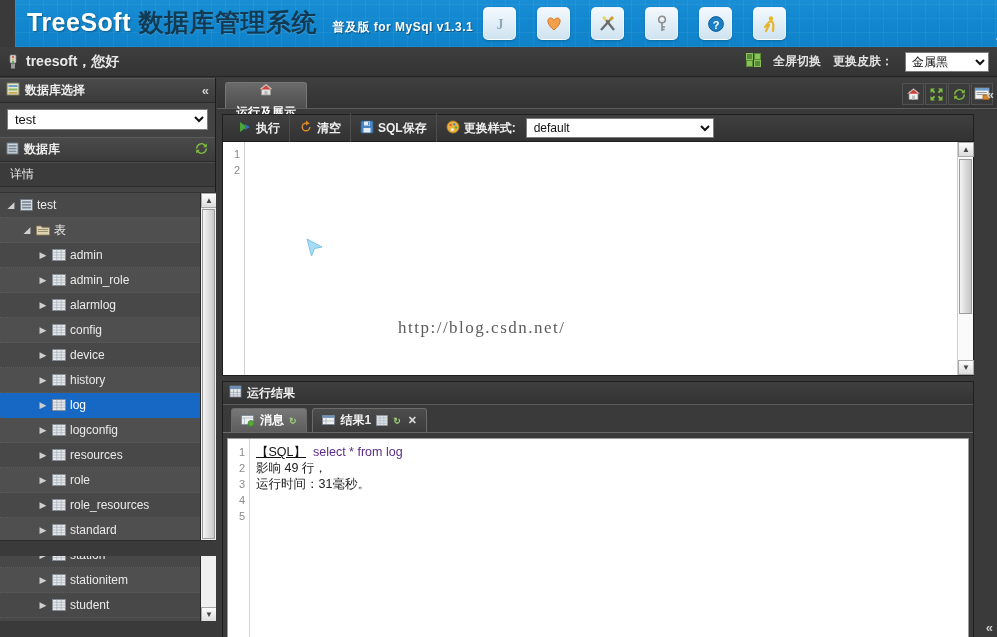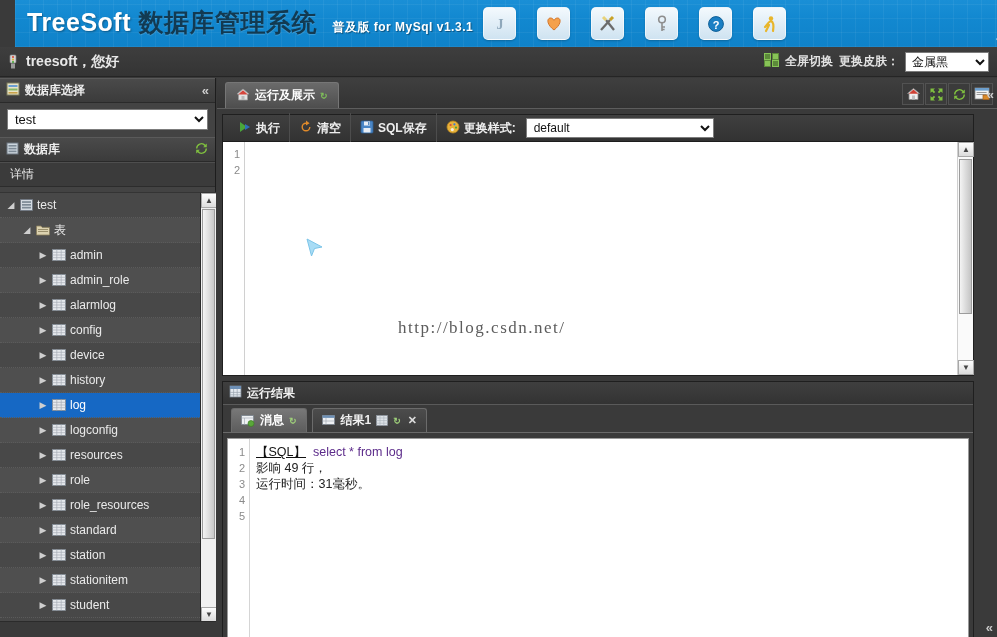--- a/index.html
+++ b/index.html
@@ -56,33 +56,33 @@
   
   .userbar {
     position: absolute; left: 0; top: 47px; width: 997px; height: 30px;
     background: linear-gradient(180deg,#3e3e3e,#343434);
     border-bottom: 1px solid #252525;
     display: flex; align-items: center;
   }
   .userbar .uicon { margin-left: 6px; margin-right: 6px; display:flex; }
   .userbar .uname { font-size: 14px; color: #e8e8e8; font-weight: bold; }
   .userbar-right {
-    margin-left: auto; display: flex; align-items: center; gap: 6px;
+    margin-left: auto; display: flex; align-items: center; gap: 12px;
     padding-right: 8px; font-size: 12px; color: #e2e2e2; font-weight: bold;
   }
   .skin-select {
     width: 84px; height: 20px; background:#fff; color:#111;
     border:1px solid #7c7c7c; font-size:12px; padding:0 2px;
     font-family:"Liberation Sans", sans-serif;
   }
   .skin-wrap { position:relative; display:flex; }
 
   
   .left {
-    position: absolute; left: 0; top: 78px; width: 216px; height: 559px;
+    position: absolute; left: 0; top: 78px; width: 216px; height: 478px;
     background: #434343; border-right: 1px solid #1d1d1d;
   }
   .panel-head {
     height: 25px; background: linear-gradient(180deg,#4a4a4a,#3b3b3b);
     border-bottom: 1px solid #2a2a2a; border-top: 1px solid #5a5a5a;
     display:flex; align-items:center; padding: 0 6px; gap: 5px;
     font-weight: bold; font-size: 12px; color: #ededed;
   }
   .panel-head .tools { margin-left:auto; display:flex; gap:4px; align-items:center; }
   .chev { color:#cfcfcf; font-size: 13px; font-weight:bold; cursor:pointer; }
@@ -137,21 +137,21 @@
   .tabbar {
     height: 31px; background: linear-gradient(180deg,#3f3f3f,#333333);
     border-bottom: 1px solid #5d5d5d; display:flex; align-items:flex-end; position:relative;
   }
   .tab {
     height: 26px; margin-left: 8px; padding: 0 10px;
     background: linear-gradient(180deg,#6a6a6a,#4e4e4e);
     border: 1px solid #767676; border-bottom: none;
     border-radius: 3px 3px 0 0;
     display:flex; align-items:center; gap:5px;
-    font-size:12px; font-weight:bold; color:#ffffff; cursor:pointer;
+    font-size:12px; font-weight:bold; color:#ffffff; cursor:pointer;flex-direction:column;
   }
   .tab .refresh { font-size:9px; color:#7fbf5a; }
   .tabbar-tools {
     margin-left:auto; display:flex; align-items:center; gap:1px; padding: 0 4px 3px 0;
   }
   .ttool {
     width: 22px; height: 22px; display:flex; align-items:center; justify-content:center;
     border:1px solid #525252; background:#3b3b3b; cursor:pointer;
   }
 

